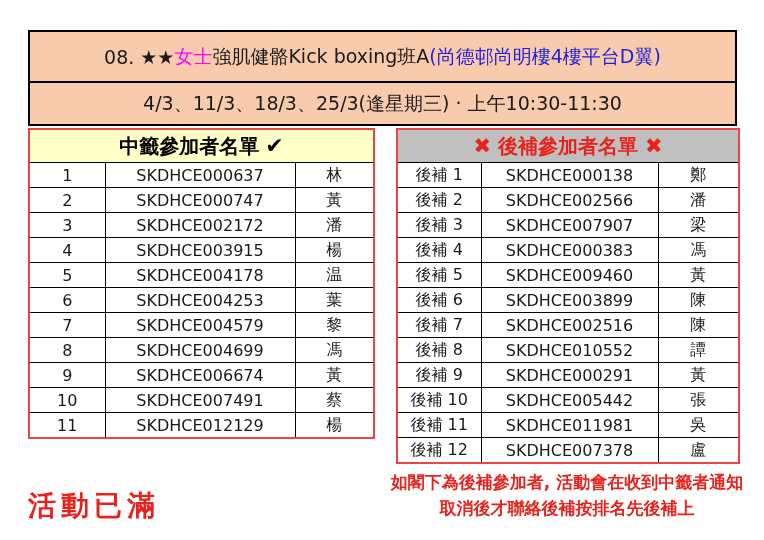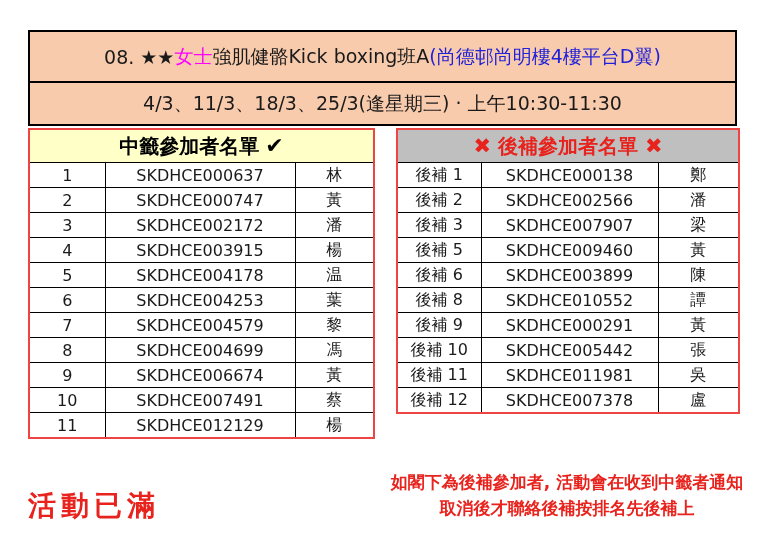--- a/index.html
+++ b/index.html
@@ -222,33 +222,43 @@
           <td>SKDHCE002566</td>
           <td>潘</td>
         </tr>
 
         <tr>
           <td class="rank-cell">後補 3</td>
           <td>SKDHCE007907</td>
           <td>梁</td>
         </tr>
 
+        <tr>
+          <td class="rank-cell">後補 4</td>
+          <td>SKDHCE000383</td>
+          <td>馮</td>
+        </tr>
 
         <tr>
           <td class="rank-cell">後補 5</td>
           <td>SKDHCE009460</td>
           <td>黃</td>
         </tr>
 
         <tr>
           <td class="rank-cell">後補 6</td>
           <td>SKDHCE003899</td>
           <td>陳</td>
         </tr>
 
+        <tr>
+          <td class="rank-cell">後補 7</td>
+          <td>SKDHCE002516</td>
+          <td>陳</td>
+        </tr>
 
         <tr>
           <td class="rank-cell">後補 8</td>
           <td>SKDHCE010552</td>
           <td>譚</td>
         </tr>
 
         <tr>
           <td class="rank-cell">後補 9</td>
           <td>SKDHCE000291</td>

